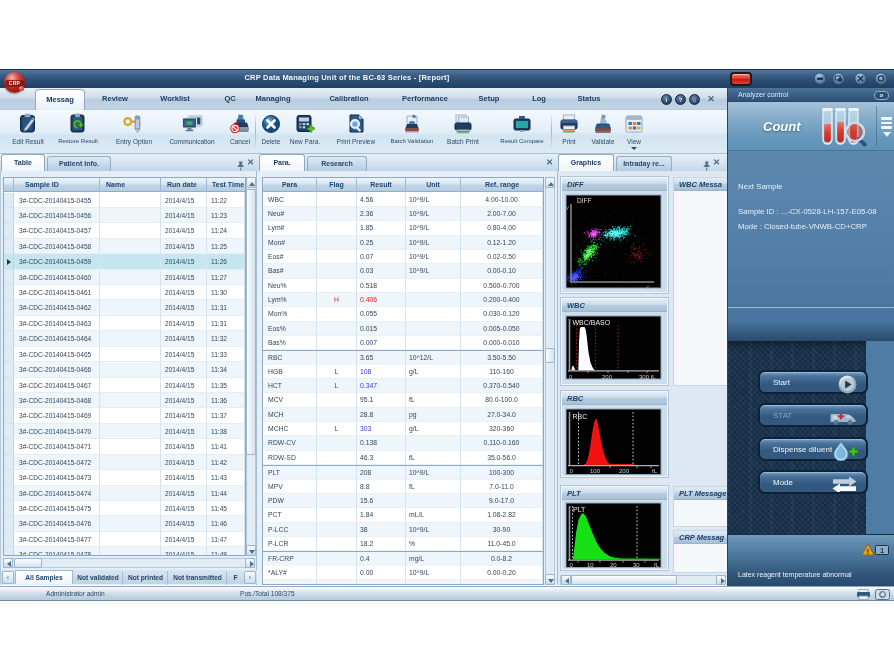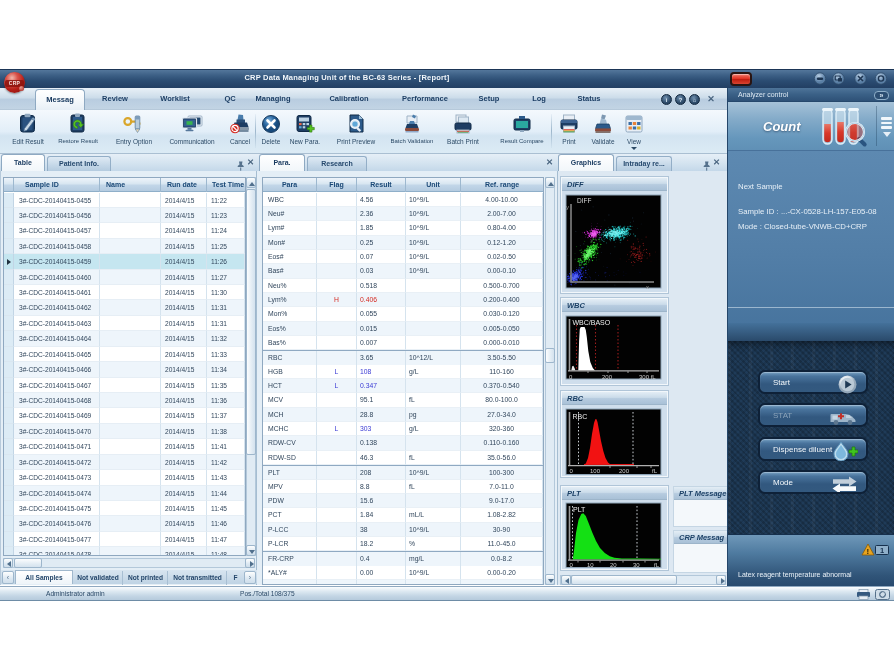--- a/index.html
+++ b/index.html
@@ -66,21 +66,21 @@
 .gbox{position:absolute;background:#cfdeec;border:1px solid #f2f7fb;box-shadow:0 0 0 1px #b0c5d8}
 .ghead{position:absolute;left:0;top:0;width:100%;height:13px;background:linear-gradient(180deg,#e3edf5 0%,#cbdcea 45%,#b6cbdf 55%,#a9c1d7 100%);border-bottom:1px solid #9db5ca;font-size:7.5px;font-weight:bold;font-style:italic;color:#1c4166;line-height:13px;padding-left:5px}
 .mbox{position:absolute;background:#f4f8fb;border:1px solid #c5d6e4}
 
 #apanel{left:727px;top:88px;width:167px;height:498px;background:#4f7ca5;border-left:1px solid #24466a;overflow:hidden}
 #atitle{left:0;top:0;width:167px;height:14px;background:linear-gradient(180deg,#4e7499 0%,#2e5177 100%);background:linear-gradient(180deg,#4e7499 0%,#3a6086 50%,#2e5177 100%);border-bottom:1px solid #26486c;font-size:7px;color:#dde9f3;line-height:13px;padding-left:10px}
 #acount{left:0;top:14px;width:170px;height:49px;background:linear-gradient(180deg,#a6c2d8 0%,#84abc9 35%,#6697bc 75%,#6090b6 100%);border-bottom:1px solid #48719a}
 #acount .lbl{position:absolute;left:35px;top:17px;font-size:13px;font-weight:bold;font-style:italic;color:#fff;text-shadow:0 1px 2px rgba(20,40,70,.55)}
 #abody{left:0;top:63px;width:167px;height:190px;background:linear-gradient(180deg,#5d89b1 0%,#527ea7 55%,#45729c 100%)}
 #abody .t{position:absolute;left:10px;font-size:7.8px;color:#e6eff7;white-space:nowrap}
-#adark{left:0;top:253px;width:167px;height:193px;background-color:#1f3b58;background-image:repeating-linear-gradient(45deg,rgba(0,0,0,.16) 0 2px,transparent 2px 4px),repeating-linear-gradient(-45deg,rgba(0,0,0,.10) 0 2px,transparent 2px 4px),repeating-linear-gradient(90deg,rgba(255,255,255,.04) 0 3px,transparent 3px 21px);box-shadow:inset 0 6px 8px -4px rgba(0,0,0,.55)}
+#adark{left:0;top:253px;width:138px;height:193px;background-color:#1f3b58;background-image:repeating-linear-gradient(45deg,rgba(0,0,0,.16) 0 2px,transparent 2px 4px),repeating-linear-gradient(-45deg,rgba(0,0,0,.10) 0 2px,transparent 2px 4px),repeating-linear-gradient(90deg,rgba(255,255,255,.04) 0 3px,transparent 3px 21px);box-shadow:inset 0 6px 8px -4px rgba(0,0,0,.55)}
 #atrans{left:0;top:235px;width:167px;height:18px;background:linear-gradient(180deg,#44719a,#2a4a6b)}
 .abtn{position:absolute;left:30px;width:110px;height:24px;border-radius:7px;border:2px solid #0e2138;background:linear-gradient(180deg,#719cc0 0%,#49739c 22%,#32587f 60%,#33597f 100%);box-shadow:inset 0 1px 1px rgba(255,255,255,.35);font-size:8px;color:#f2f7fb;line-height:21px;padding-left:13px}
 #astatus{left:0;top:446px;width:167px;height:52px;background:linear-gradient(180deg,#6f98b9 0%,#4f7ba0 35%,#305478 80%,#284a6e 100%);border-top:1px solid #16304d}
 #astatus .msg{position:absolute;left:10px;top:36px;font-size:7px;color:#e9f1f8}
 
 #statusbar{left:0;top:586px;width:894px;height:15px;background:linear-gradient(180deg,#fafcfe 0%,#dce8f1 35%,#c3d5e4 70%,#b5cadc 100%);border-top:1px solid #8fa8c0;border-bottom:1px solid #6e8ca6}
 #statusbar .st{position:absolute;top:3px;font-size:6.6px;color:#2c4a68}
 </style></head><body>
 
 <div class="abs" id="titlebar"></div>
@@ -711,20 +711,23 @@
       <div class="ghead">DIFF</div>
     </div>
   <div class="gbox" style="left:3px;top:127px;width:107px;height:87px">
       <div class="ghead">WBC</div>
     </div>
   <div class="gbox" style="left:3px;top:220px;width:107px;height:86px">
       <div class="ghead">RBC</div>
     </div>
   <div class="gbox" style="left:3px;top:315px;width:107px;height:84px">
       <div class="ghead">PLT</div>
+    </div>
+  <div class="mbox" style="left:115px;top:6px;width:60px;height:209px">
+      <div class="ghead">WBC Messa</div>
     </div>
   <div class="mbox" style="left:115px;top:359px;width:60px;height:43px">
       <div class="ghead">CRP Messag</div>
     </div>
   <div class="mbox" style="left:115px;top:315px;width:60px;height:41px">
       <div class="ghead">PLT Message</div>
     </div>
 
   <div class="sbv" style="left:2px;top:404px;width:166px;height:10px"></div>
   <div class="sbtn" style="left:3px;top:404px;width:10px;height:10px">

